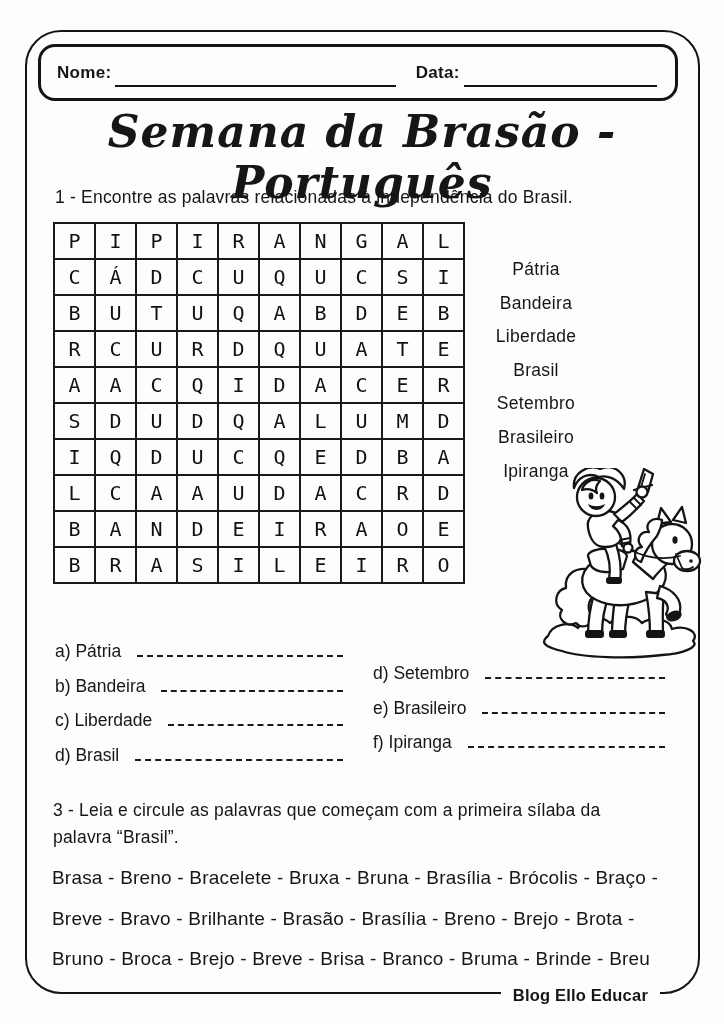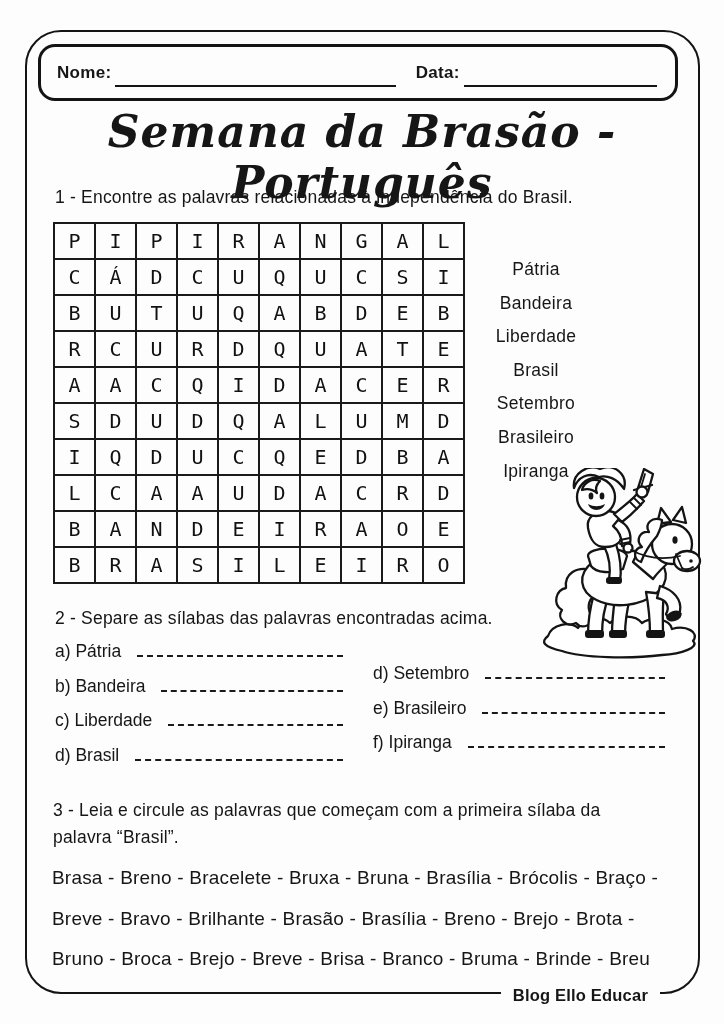--- a/index.html
+++ b/index.html
@@ -301,21 +301,20 @@
       <path class="ln" d="M44 20 C42 5 58 -4 70 1 C84 -5 98 6 94 21 C87 10 77 7 69 9 C58 4 48 9 44 20 Z"></path>
 
       <ellipse class="solid" cx="61" cy="28" rx="2.4" ry="3.6"></ellipse>
       <ellipse class="solid" cx="72" cy="28" rx="2.4" ry="3.6"></ellipse>
       <path class="solid" d="M58 36 C61 44 72 44 75 36 C69 39 64 39 58 36 Z"></path>
 
       <path class="ln-thin" d="M90 72 L100 70 M90 76 L100 74"></path>
     </svg>
   </div>
 
-  <div class="instruction instr-2">2 - Separe as sílabas das palavras encontradas acima.</div>
   <ul class="syllable-col syllable-col-right">
       <li class="syllable-item">
         <span class="item-label">d) Setembro</span>
         <span class="blank"></span>
       </li>
       <li class="syllable-item">
         <span class="item-label">e) Brasileiro</span>
         <span class="blank"></span>
       </li>
       <li class="syllable-item">

